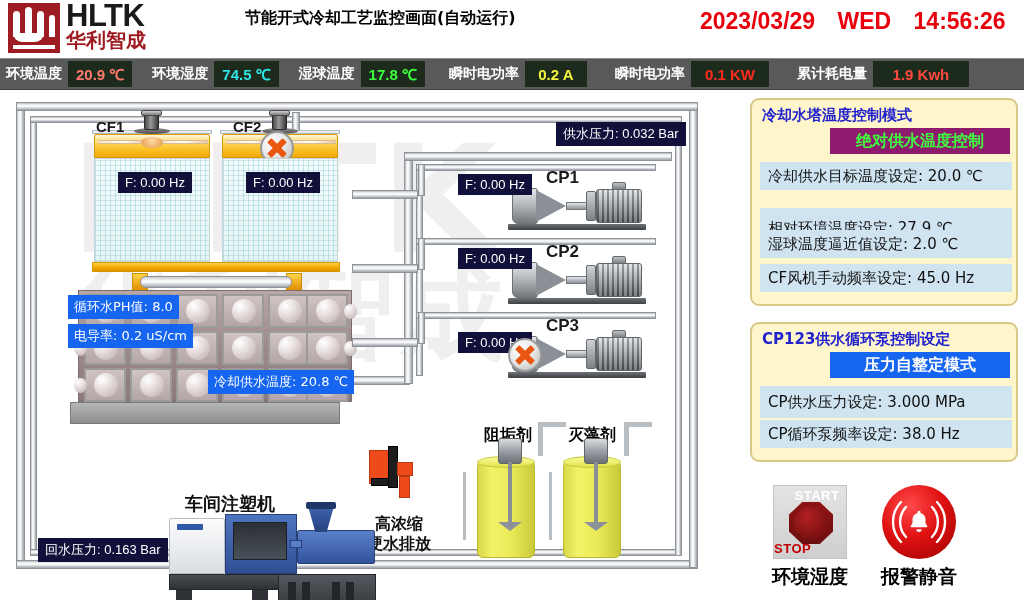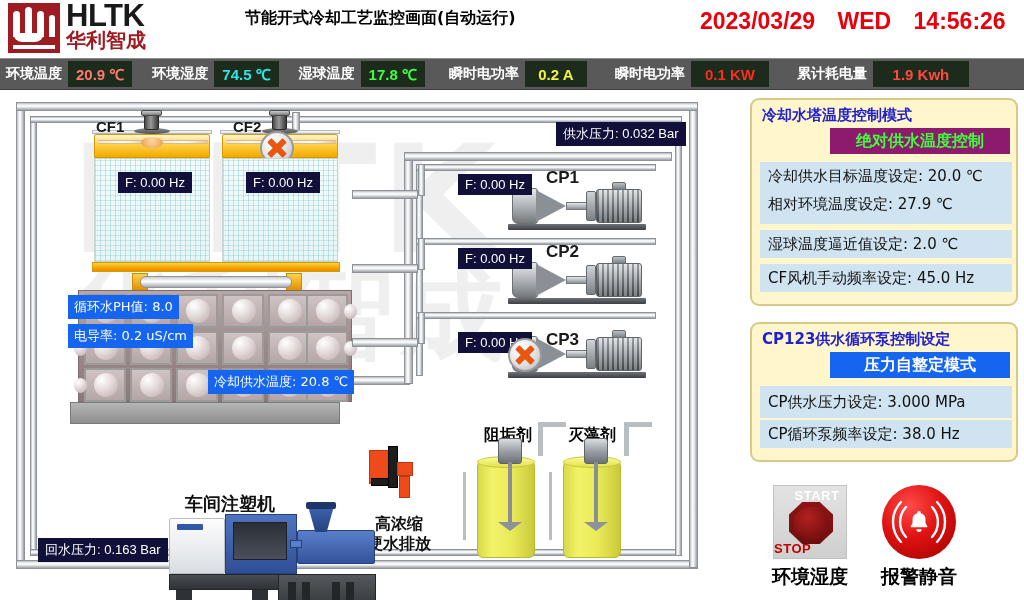--- a/index.html
+++ b/index.html
@@ -507,21 +507,21 @@
     <div class="eq-label" style="left:546px; top:152px; font-size:17px;">CP2</div>
     <div class="pump-base" style="left:508px; top:208px; width:138px;"></div>
     <div class="pump-volute" style="left:512px; top:172px;"></div>
     <div class="pump-cone" style="left:536px; top:174px;"></div>
     <div class="pump-shaft" style="left:566px; top:186px; width:22px;"></div>
     <div class="pump-motor-cap" style="left:586px; top:175px;"></div>
     <div class="pump-motor" style="left:596px; top:173px;"></div>
     <div class="pump-top-knob" style="left:612px; top:166px;"></div>
     <div class="tag-dark" style="left:458px; top:158px;">F: 0.00 Hz</div>
 
-    <div class="eq-label" style="left:546px; top:240px; font-size:17px;">CP3</div>
+    <div class="eq-label" style="left:546px; top:226px; font-size:17px;">CP3</div>
     <div class="pump-base" style="left:508px; top:282px; width:138px;"></div>
     <div class="pump-volute" style="left:512px; top:246px;"></div>
     <div class="pump-cone" style="left:536px; top:248px;"></div>
     <div class="pump-shaft" style="left:566px; top:260px; width:22px;"></div>
     <div class="pump-motor-cap" style="left:586px; top:249px;"></div>
     <div class="pump-motor" style="left:596px; top:247px;"></div>
     <div class="pump-top-knob" style="left:612px; top:240px;"></div>
     <div class="tag-dark" style="left:458px; top:242px;">F: 0.00 Hz</div>
     <div class="fault-badge" style="left:508px; top:248px;">
       <div class="x1"></div>
@@ -578,21 +578,21 @@
     <div class="imm-part" style="left:252px; top:500px; width:16px; height:20px; background:#2e3135;"></div>
     <div class="imm-part" style="left:177px; top:434px; width:26px; height:6px; background:#2f5aa8; border-radius:1px;"></div>
 
     <div class="tag-dark" style="left:38px; top:448px;">回水压力: 0.163 Bar</div>
   </div>
 
   <div class="panel" style="left:750px; top:98px; width:268px; height:208px;">
     <div class="panel-title" style="left:10px; top:6px;">冷却水塔温度控制模式</div>
     <div class="mode-chip" style="left:78px; top:28px; width:180px; height:26px; background:#8e1a6e; color:#3dff3d;">绝对供水温度控制</div>
     <div class="set-row" style="left:8px; top:62px;  width:252px; height:28px;">冷却供水目标温度设定:  20.0 ℃</div>
-    <div class="set-row" style="left:8px; top:84px;  width:252px; height:40px;">相对环境温度设定:  27.9 ℃</div>
+    <div class="set-row" style="left:8px; top:108px;  width:252px; height:40px;">相对环境温度设定:  27.9 ℃</div>
     <div class="set-row" style="left:8px; top:130px; width:252px; height:28px;">湿球温度逼近值设定:  2.0 ℃</div>
     <div class="set-row" style="left:8px; top:164px; width:252px; height:28px;">CF风机手动频率设定:  45.0 Hz</div>
   </div>
 
   <div class="panel" style="left:750px; top:322px; width:268px; height:140px;">
     <div class="panel-title" style="left:10px; top:6px;">CP123供水循环泵控制设定</div>
     <div class="mode-chip" style="left:78px; top:28px; width:180px; height:26px; background:#1565f0; color:#ffffff;">压力自整定模式</div>
     <div class="set-row" style="left:8px; top:62px; width:252px; height:32px;">CP供水压力设定:  3.000 MPa</div>
     <div class="set-row" style="left:8px; top:96px; width:252px; height:28px;">CP循环泵频率设定:  38.0 Hz</div>
   </div>

